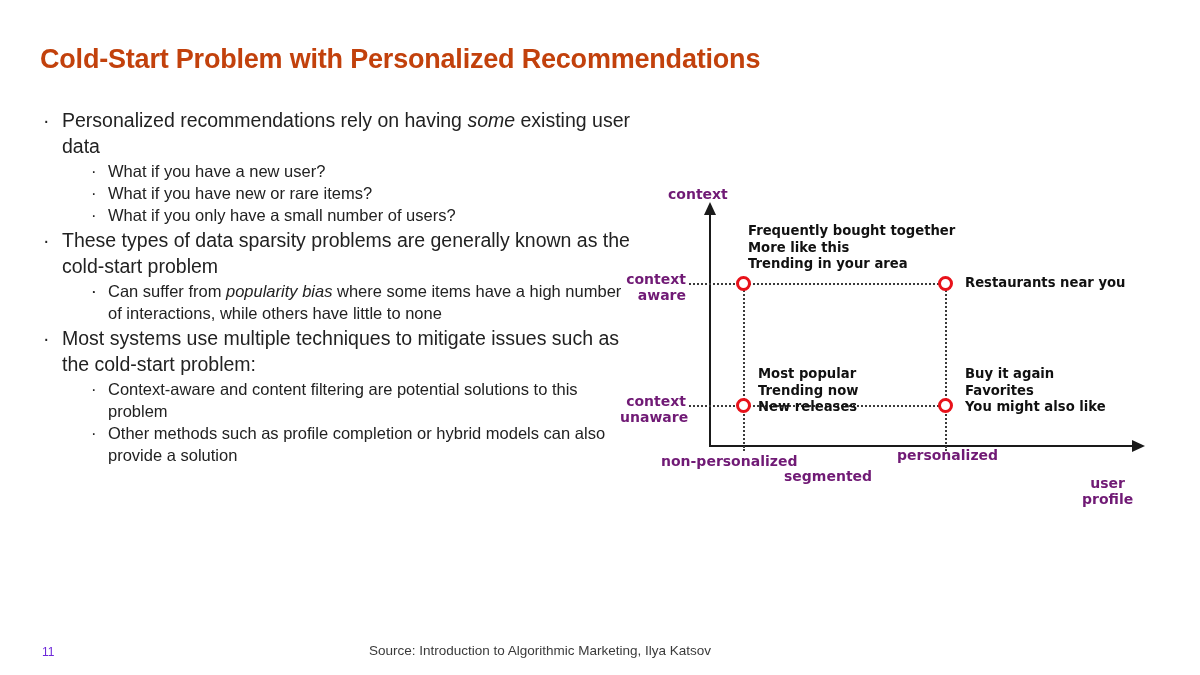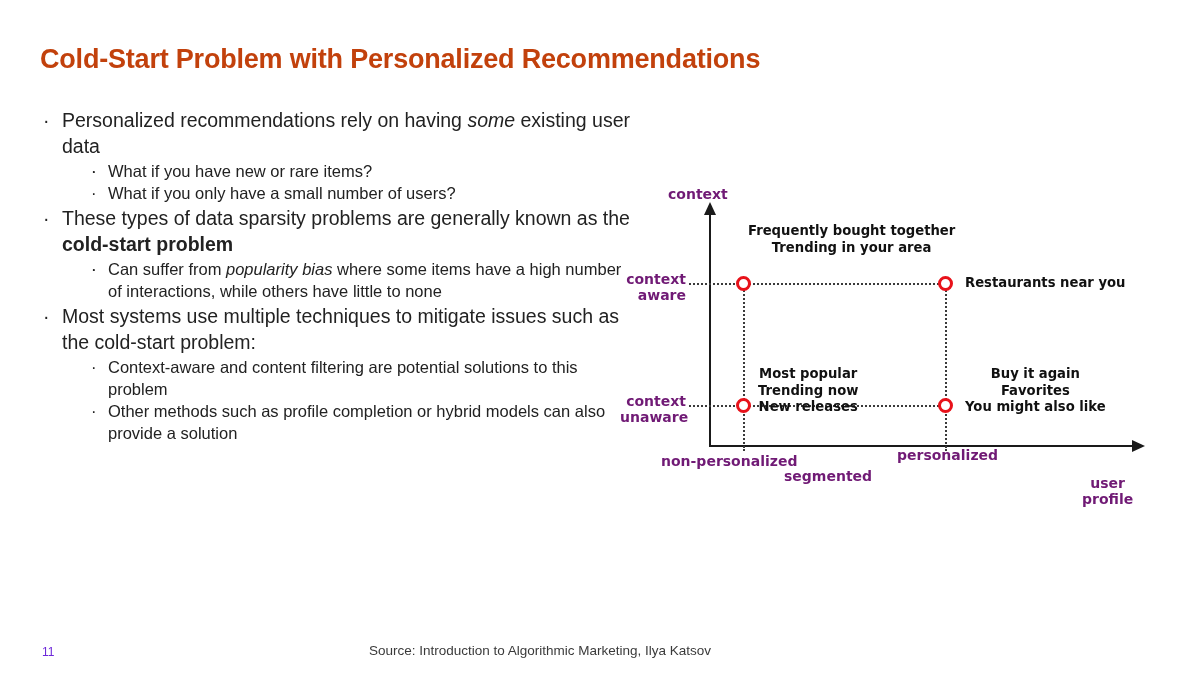--- a/index.html
+++ b/index.html
@@ -60,21 +60,21 @@
   .bullet-l2 > .dot {
     position: absolute;
     left: 55px;
     top: 0px;
     font-size: 16.5px;
     line-height: 22px;
     color: #222222;
   }
   .grp { margin-bottom: 2px; }
   .it { font-style: italic; }
-  .bd { font-weight: bold; }
+  .bd { font-weight: normal; }
 
   
   #diagram {
     position: absolute;
     left: 620px;
     top: 178px;
     width: 540px;
     height: 310px;
   }
   #diagram .axis-line {
@@ -143,21 +143,20 @@
   #marker-br { left: 318px; top: 220px; }
 
   .annot {
     position: absolute;
     font-family: "DejaVu Sans", sans-serif;
     font-size: 13.2px;
     font-weight: bold;
     line-height: 16.5px;
     color: #111111;
     white-space: nowrap;
-    text-align: center;
   }
   #annot-topleft  { left: 128px; top: 45px; }
   #annot-topright { left: 345px; top: 97px; }
   #annot-botleft  { left: 138px; top: 156px; margin-top: 32px; }
   #annot-botright { left: 345px; top: 188px; }
 
   .axislabel {
     position: absolute;
     font-family: "DejaVu Sans", sans-serif;
     font-size: 14px;
@@ -197,21 +196,21 @@
 
 <div id="slide-title">Cold-Start Problem with Personalized Recommendations</div>
 
 <div id="body-content">
 
   <div class="grp">
     <div class="bullet-l1">
       <span class="dot">·</span><span>Personalized recommendations rely on having </span><span class="it">some</span><span> existing user data</span>
     </div>
     <div class="bullet-l2">
-      <span class="dot">·</span>
+      <span class="dot">·</span><span>What if you have a new user?</span>
     </div>
     <div class="bullet-l2">
       <span class="dot">·</span><span>What if you have new or rare items?</span>
     </div>
     <div class="bullet-l2">
       <span class="dot">·</span><span>What if you only have a small number of users?</span>
     </div>
   </div>
 
   <div class="grp">
@@ -252,20 +251,21 @@
   <div class="grid-v" id="grid-v-nonpers"></div>
   <div class="grid-v" id="grid-v-pers"></div>
 
   <div class="marker" id="marker-tl"></div>
   <div class="marker" id="marker-tr"></div>
   <div class="marker" id="marker-bl"></div>
   <div class="marker" id="marker-br"></div>
 
   <div class="annot" id="annot-topleft">
     <div>Frequently bought together</div>
+    <div>More like this</div>
     <div>Trending in your area</div>
   </div>
 
   <div class="annot" id="annot-topright">
     <div>Restaurants near you</div>
   </div>
 
   <div class="annot" id="annot-botleft">
     <div>Most popular</div>
     <div>Trending now</div>

